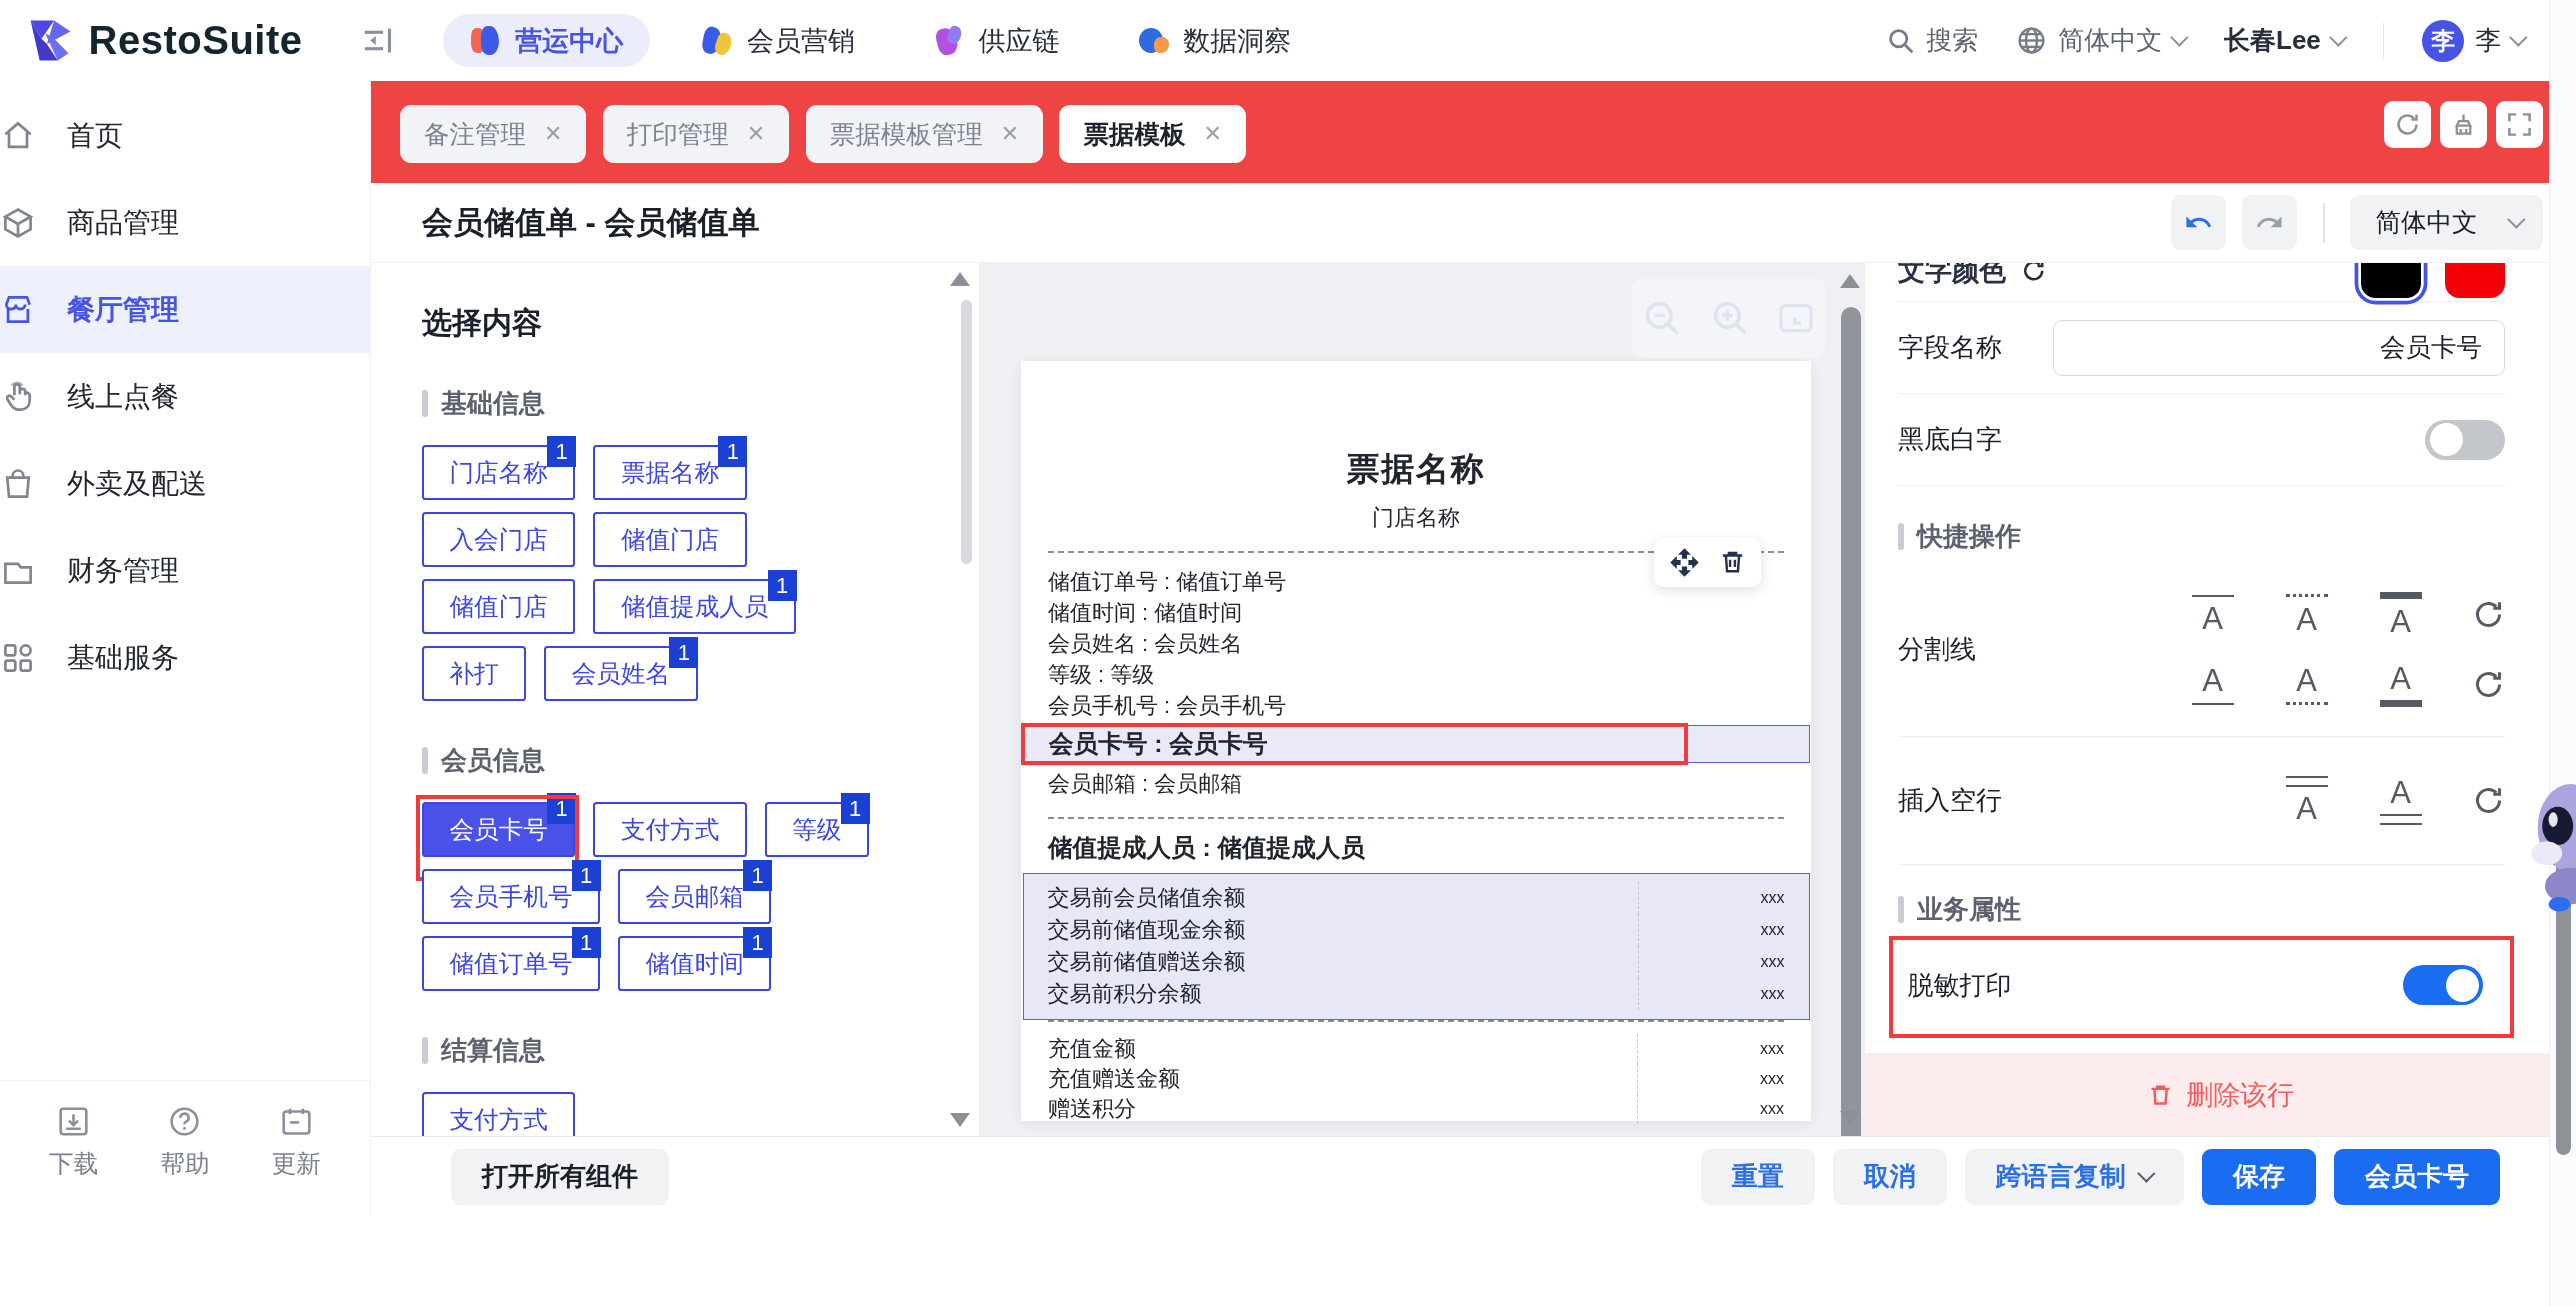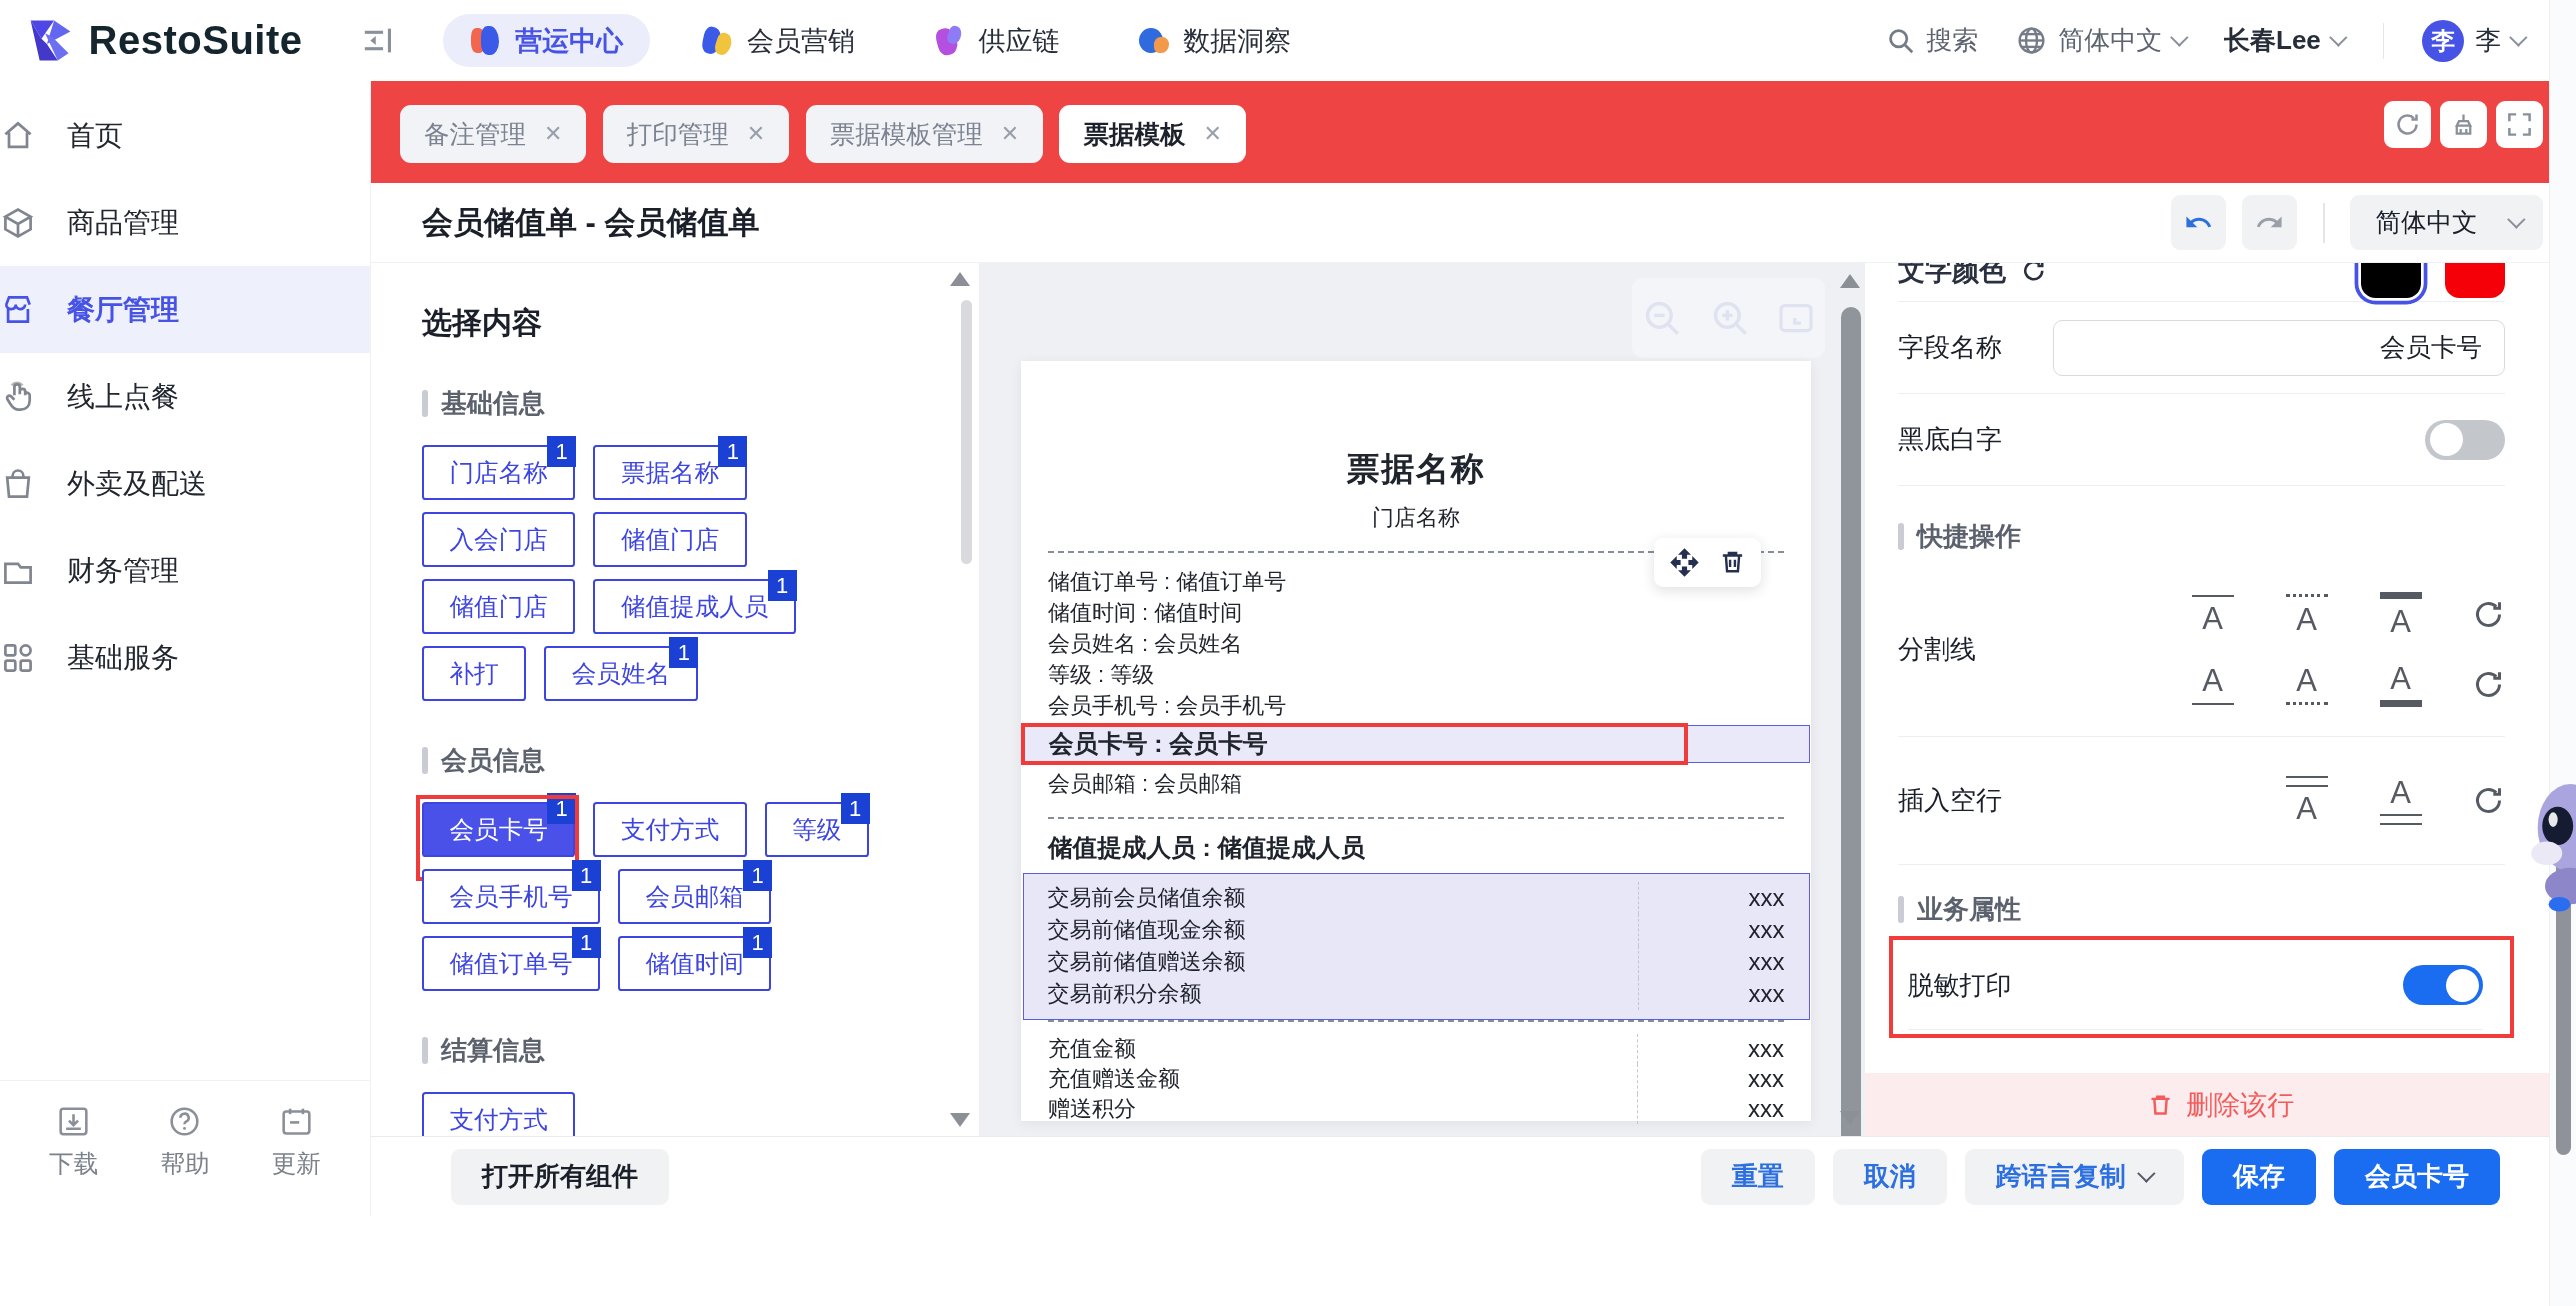--- a/index.html
+++ b/index.html
@@ -90,21 +90,21 @@
   .r-store { text-align:center; margin-top:11px; font-size:22px; }
   .r-dash { border-top:2.7px dashed #878d96; margin:18px 0 12.7px 0; }
   .r-line { line-height:31px; }
   .r-card-row { position:relative; margin:4.5px -25.5px 4.5px -25.5px; height:38px; line-height:35px; padding-left:25.5px; background:#e9e9f9; border:1.8px solid #5b5be4; font-size:24.6px; font-weight:600; }
   .r-card-red { position:absolute; left:-2.7px; top:-3.6px; height:42px; width:85%; border:4.5px solid #f03b3b; pointer-events:none; }
   .r-bold { font-size:24.6px; font-weight:bold; margin:7.3px 0 9px 0; }
   .r-block { margin:0 -25.5px; background:#e7e7f8; border:1.8px solid #5b5be4; padding:7.3px 24px 9px 24px; }
   .rrow { display:flex; align-items:stretch; line-height:32px; }
   .rrow .rl { flex:1; }
   .rrow .rsep { width:0; border-left:1.8px dashed #c3c6cc; }
-  .rrow .rv { width:146px; text-align:right; font-size:24px; }
+  .rrow .rv { width:146px; text-align:right; font-size:16px; }
   .mid-rows .rrow, .post-rows .rrow { line-height:30px; }
   
   #row-toolbar { position:absolute; left:675px; top:275px; background:#fff; border-radius:9px; box-shadow:0 3.6px 12.7px rgba(31,35,41,.14); padding:9px 14.6px; display:flex; gap:18px; color:#2a3550; z-index:3; }
   #row-toolbar svg { cursor:pointer; }
   
   #pv-sb { position:absolute; right:3.6px; top:5.5px; bottom:5.5px; width:25.5px; }
   #pv-sb .sb-up { right:1.8px; }
   #pv-sb .sb-down { right:1.8px; }
   #pv-thumb { position:absolute; right:0.9px; top:38px; width:20px; height:841px; border-radius:11px; background:#90959c; }
 
@@ -132,21 +132,21 @@
   .qa { display:flex; flex-direction:column; align-items:center; gap:5.5px; width:45px; color:#565b63; cursor:pointer; }
   .qa .bar { width:42px; }
   .bar.solid { border-top:2.7px solid #565b63; }
   .bar.dotted { border-top:3.6px dotted #565b63; }
   .bar.thick { border-top:7.3px solid #565b63; }
   .bar.dbl { height:11px; border-top:2.7px solid #565b63; border-bottom:2.7px solid #565b63; }
   .qa .glyphA::before { content:"A"; font-size:31px; line-height:33px; color:#565b63; }
   .qa-refresh { color:#565b63; cursor:pointer; }
   .red-box { border:4.5px solid #f23c3c; margin:7.3px -9px 0 -9px; padding:16.4px 27px 3.6px 14.6px; }
   .red-box .inner-div { border-top:1.8px solid #eceef1; margin-top:14.6px; }
-  #delete-bar { position:absolute; left:0; right:0; bottom:0; height:63px; background:#fdeced; display:flex; align-items:center; justify-content:center; gap:12.7px; color:#f25c5c; font-size:27px; cursor:pointer; }
+  #delete-bar { position:absolute; left:0; right:0; bottom:0; height:83px; background:#fdeced; display:flex; align-items:center; justify-content:center; gap:12.7px; color:#f25c5c; font-size:27px; cursor:pointer; }
 
   
   #mascot { position:absolute; right:0; top:775px; width:53px; height:142px; overflow:hidden; z-index:9; }
 
   
   #footer { height:80px; background:#fff; border-top:1.8px solid #e9eaee; display:flex; align-items:center; padding:0 76px 0 80px; position:relative; z-index:4; }
   .btn { height:56px; border-radius:9px; display:flex; align-items:center; justify-content:center; font-size:26px; cursor:pointer; white-space:nowrap; border:none; font-family:inherit; }
   .btn.gray-dark { background:#f1f2f4; color:#1a1f29; font-weight:bold; padding:0 31px; }
   .btn.gray-blue { background:#f1f2f4; color:#2c6fe0; font-weight:bold; padding:0 31px; }
   .btn.primary { background:#1a6df1; color:#fff; font-weight:bold; padding:0 31px; }

